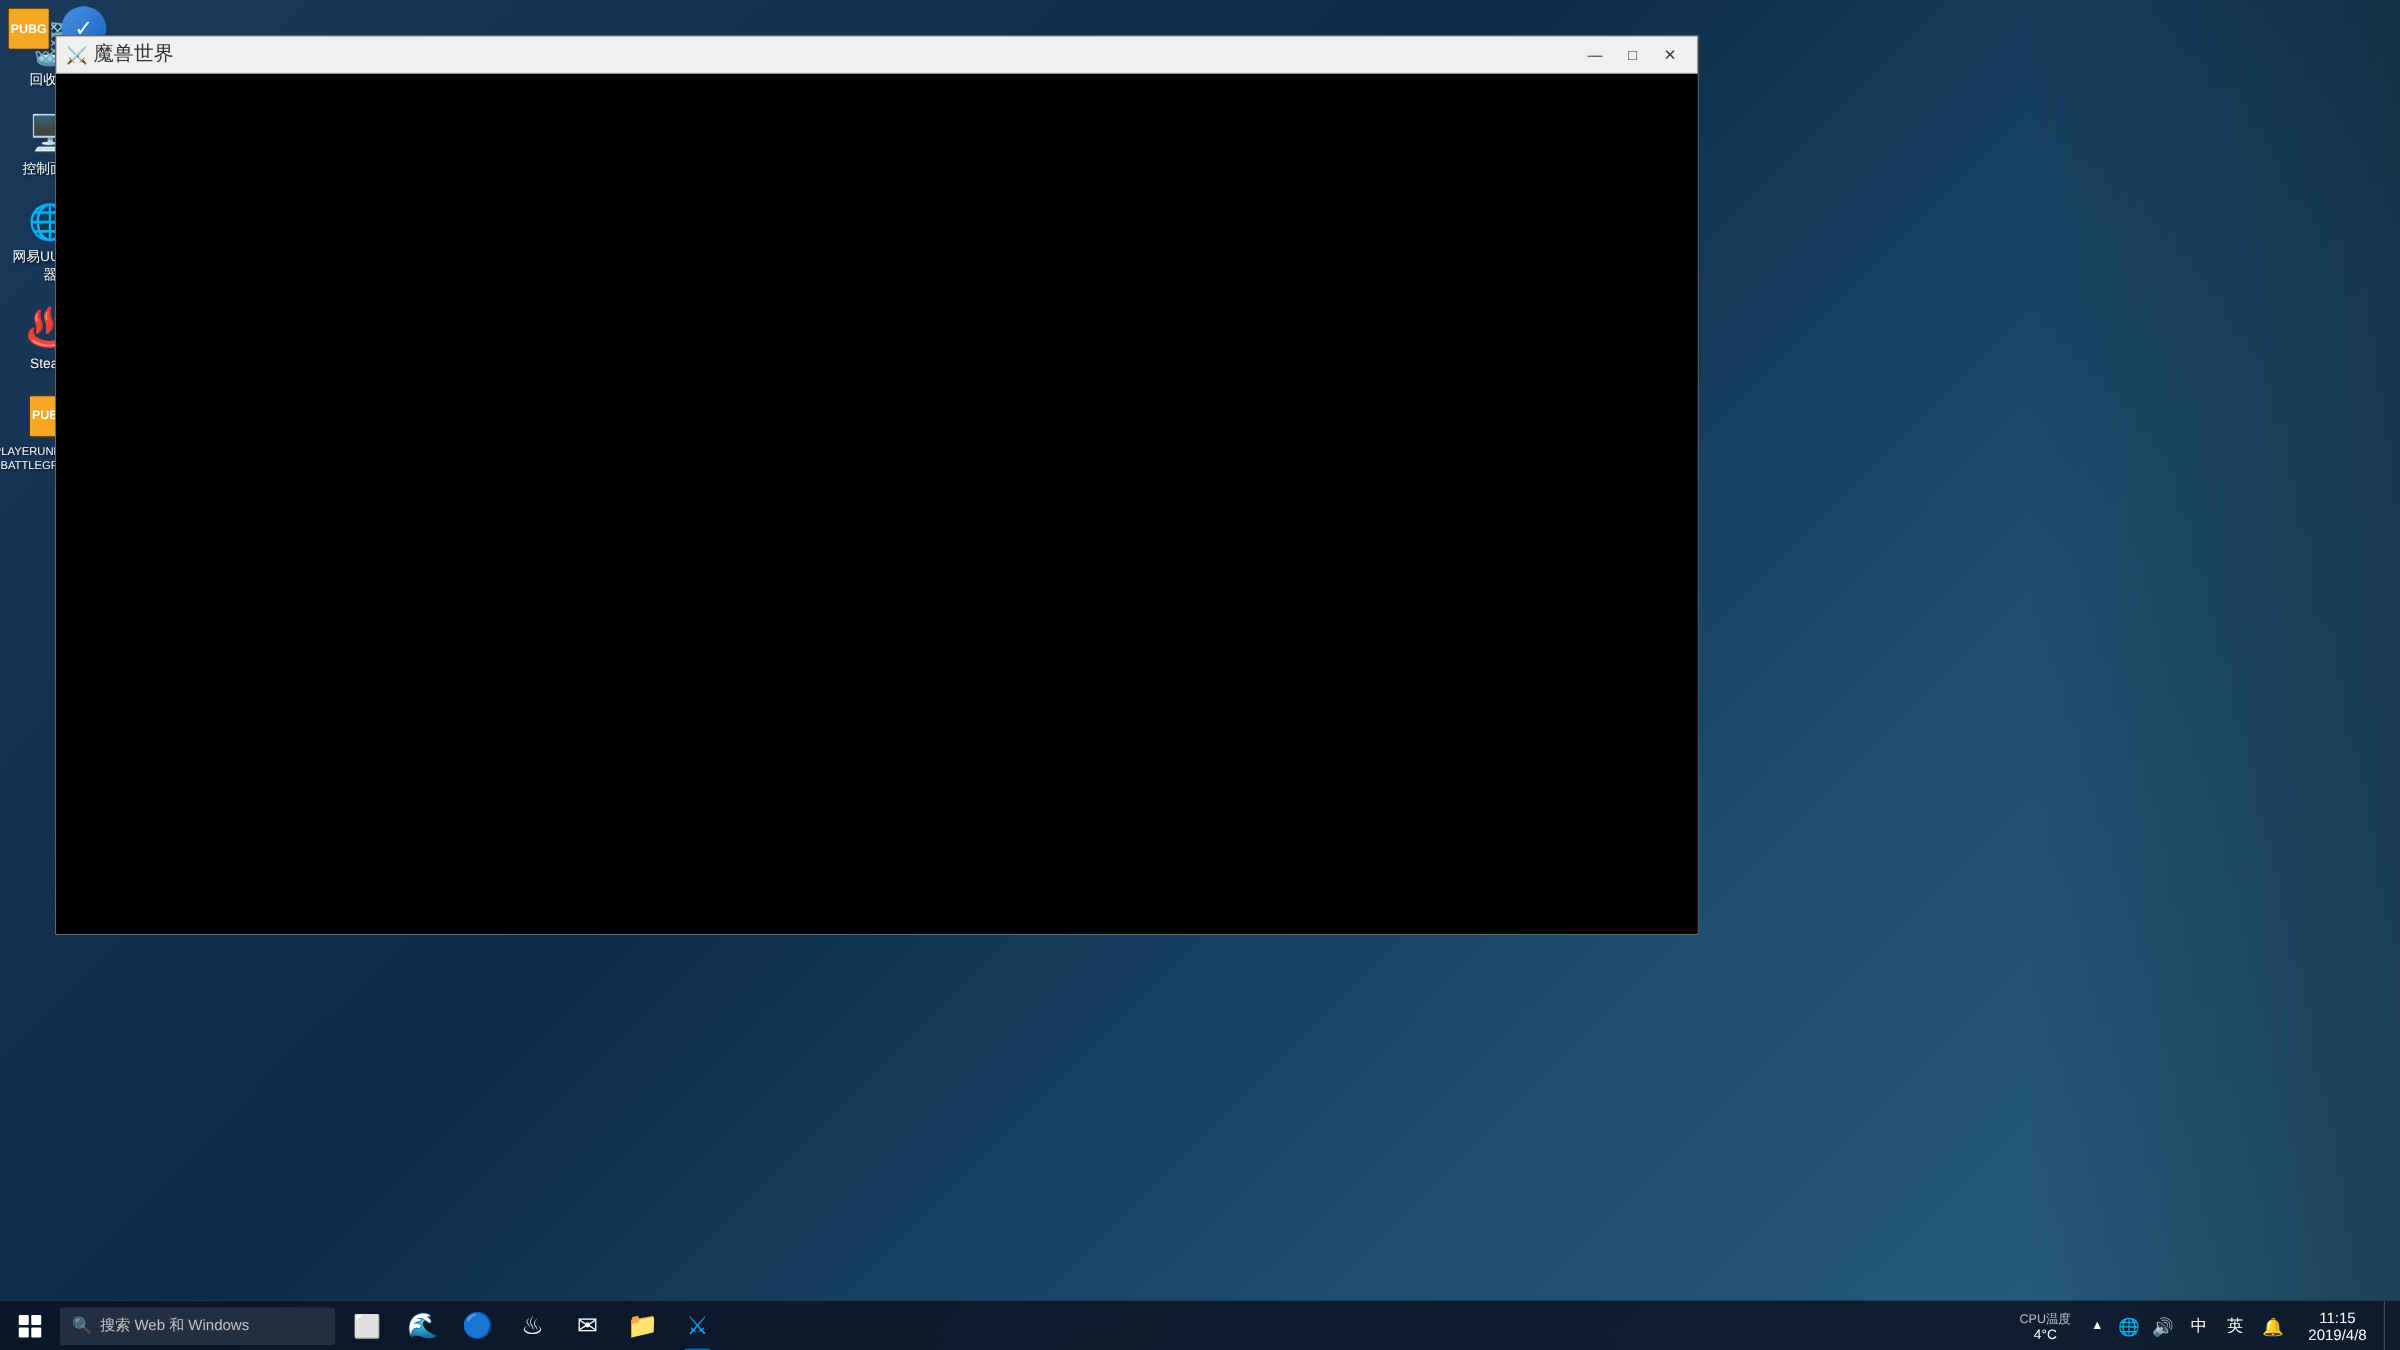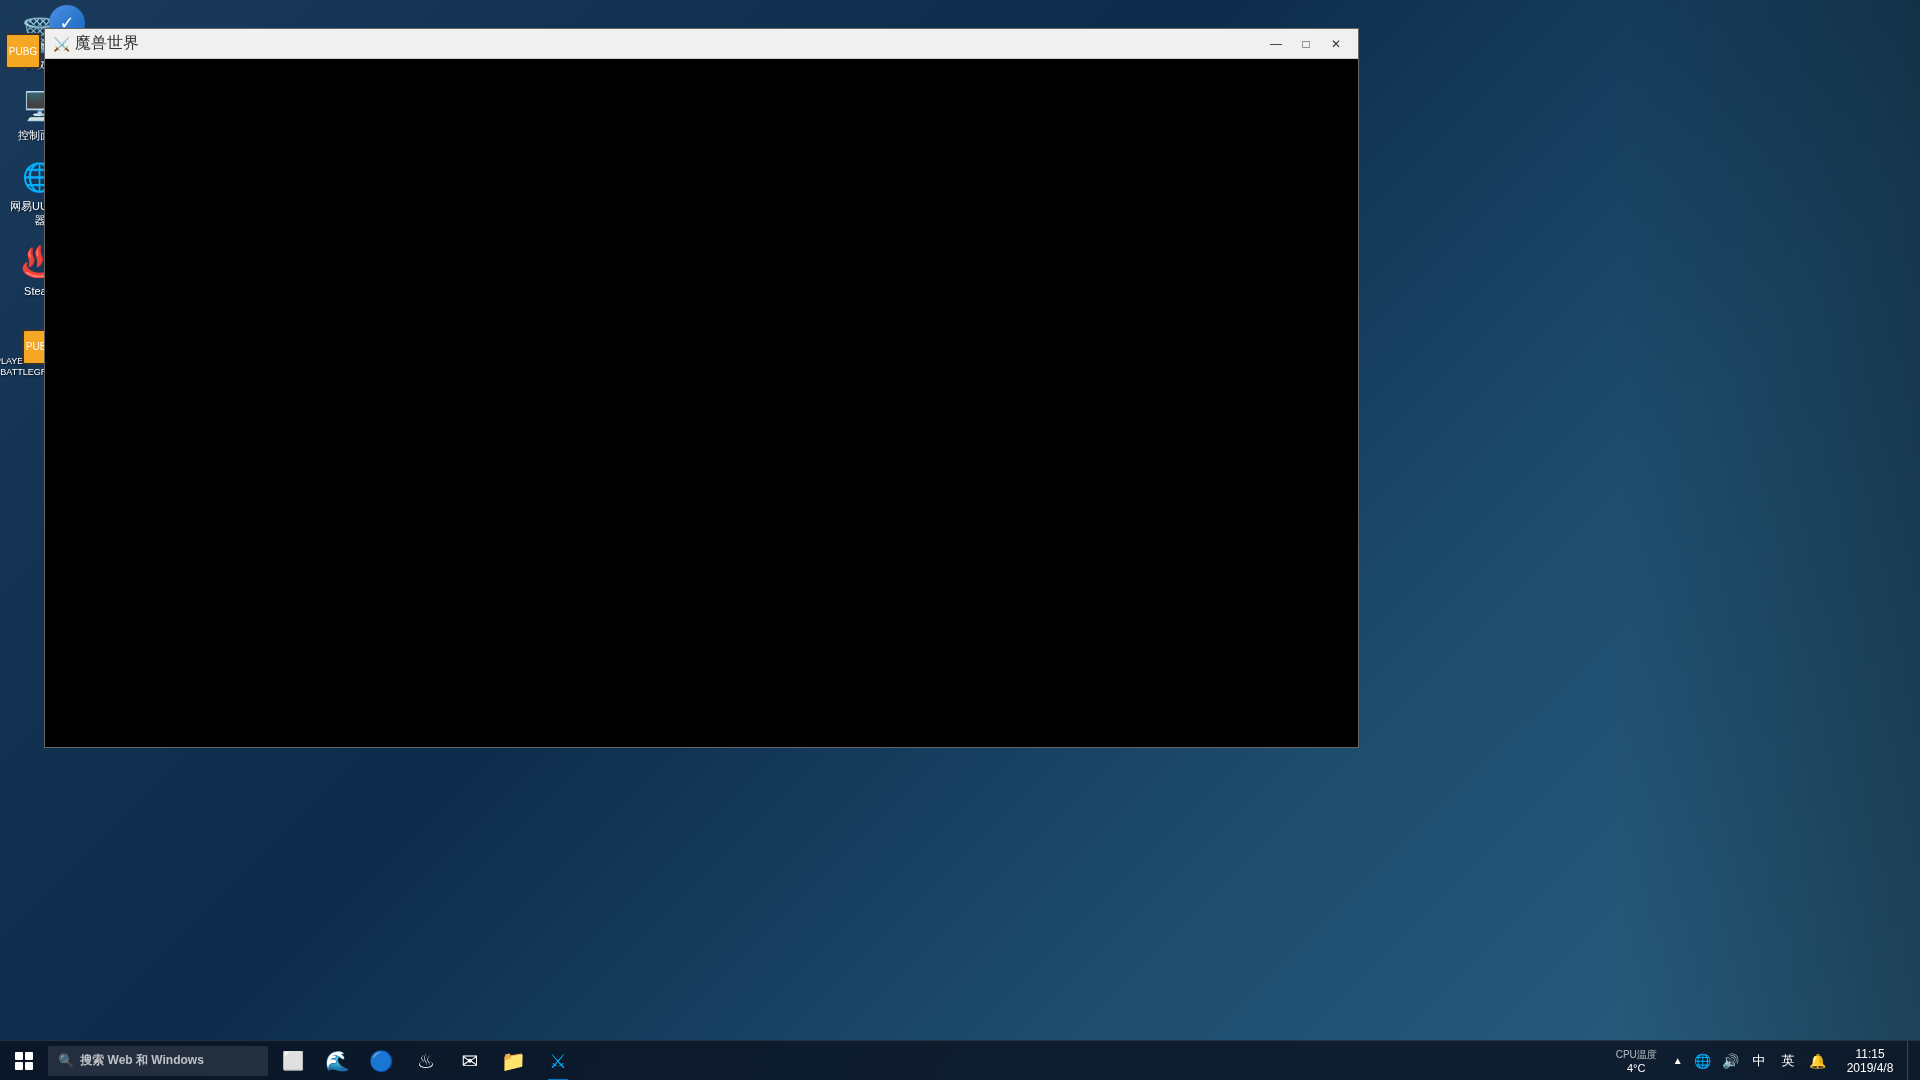--- a/index.html
+++ b/index.html
@@ -181,21 +181,20 @@
       height: 30px;
       width: 220px;
       padding: 0 10px;
       gap: 6px;
       cursor: pointer;
     }
 
     .search-text {
       color: rgba(255,255,255,0.7);
       font-size: 12px;
-      font-weight: bold;
     }
 
     .taskbar-apps {
       display: flex;
       align-items: center;
       height: 40px;
       margin-left: 4px;
     }
 
     .taskbar-app {
@@ -285,30 +284,29 @@
       width: 300px;
       height: 100%;
       background: linear-gradient(to left, rgba(0,0,0,0.3), transparent);
       pointer-events: none;
     }
 
     
     .pubg-icon {
       background: #f5a623;
       color: white;
-      font-weight: normal;
+      font-weight: bold;
       font-size: 10px;
       border-radius: 3px;
       width: 36px;
       height: 36px;
       display: flex;
       align-items: center;
       justify-content: center;
       border: 2px solid #333;
-      margin-top: 28px;
     }
 
     
     .arrow-icon {
       background: linear-gradient(135deg, #4a90e2, #1565c0);
       border-radius: 50%;
       width: 36px;
       height: 36px;
       display: flex;
       align-items: center;

